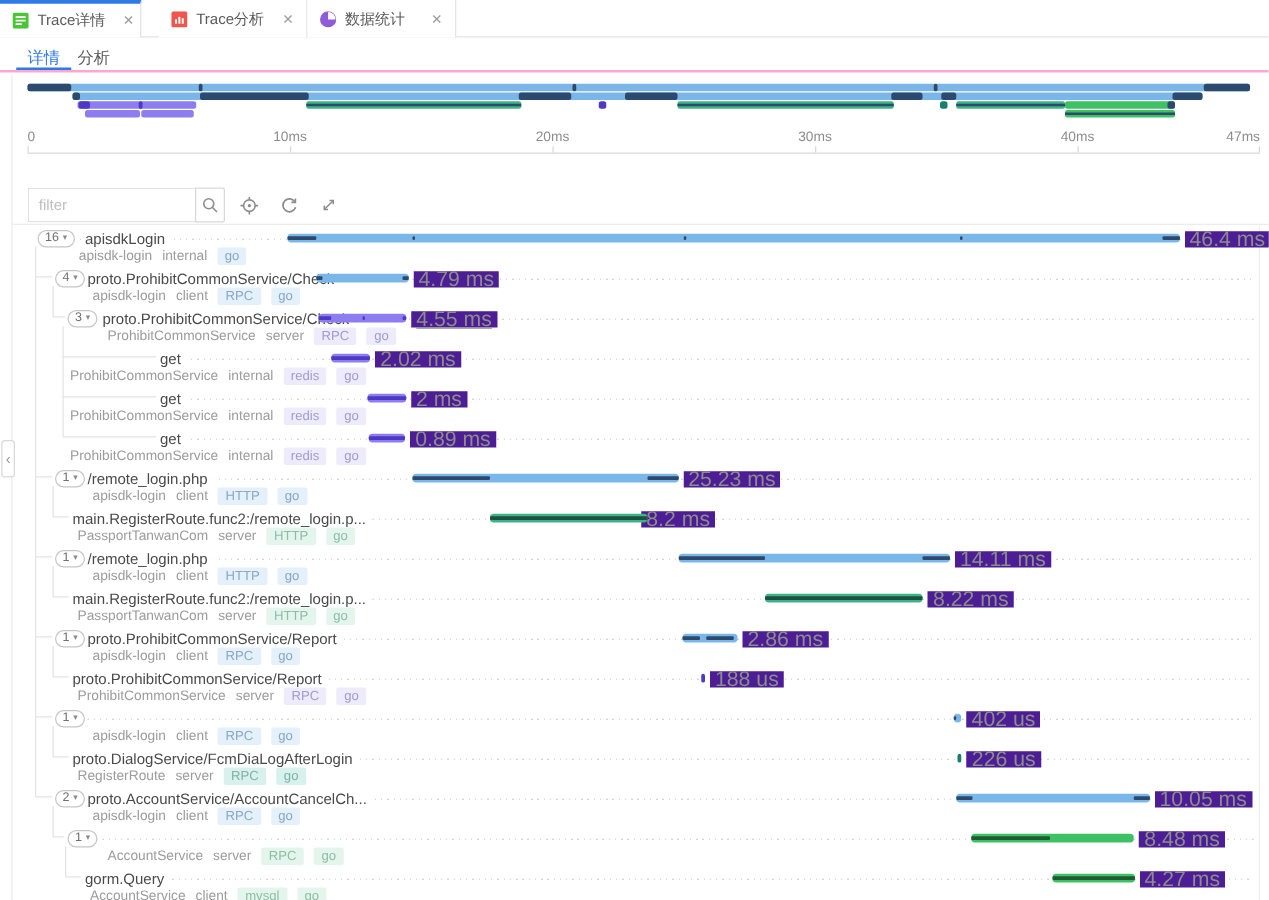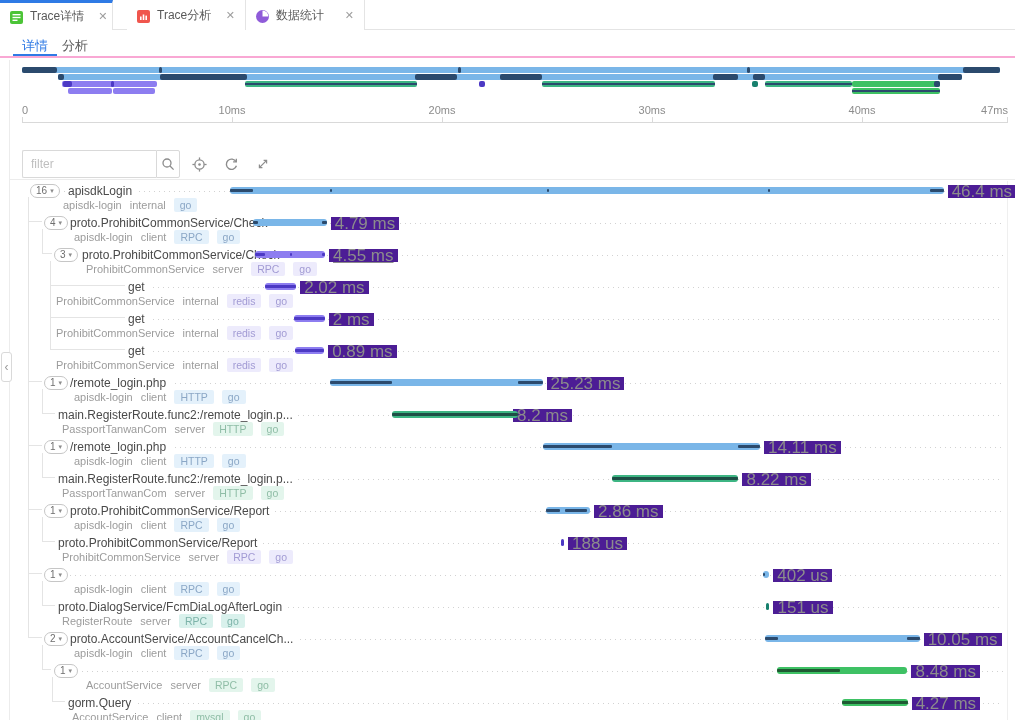--- a/index.html
+++ b/index.html
@@ -454,21 +454,21 @@
           <span class="svc">apisdk-login</span>
           <span class="kind">client</span>
           <span class="badge b-blue">RPC</span>
           <span class="badge b-blue">go</span>
         </div>
       </div>
       <div class="row" style="top: 597px;">
         <div class="leader" style="left: 58px; width: 945px;"></div>
         <span class="span-title" style="left: 58px;">proto.DialogService/FcmDiaLogAfterLogin</span>
         <div class="bar" style="left: 765.993px; width: 3.47588px; background: rgb(23, 128, 109);"></div>
-        <span class="dur" style="left: 773.469px;">151 us</span>
+        <span class="dur" style="left: 773.469px;">226 us</span>
         <div class="subline" style="left: 62px;">
           <span class="svc">RegisterRoute</span>
           <span class="kind">server</span>
           <span class="badge b-teal">RPC</span>
           <span class="badge b-teal">go</span>
         </div>
       </div>
       <div class="row" style="top: 629px;">
         <div class="leader" style="left: 70px; width: 933px;"></div>
         <div class="chip" style="left: 44px;">

